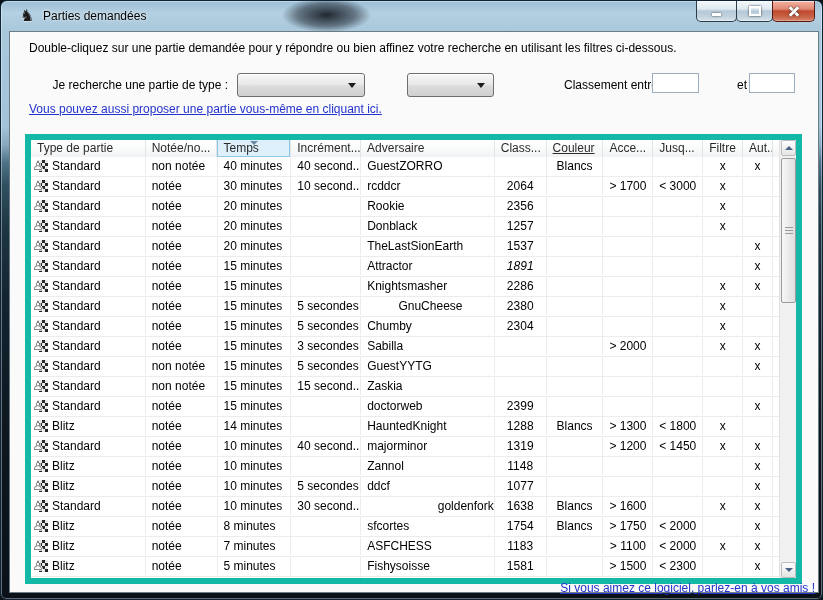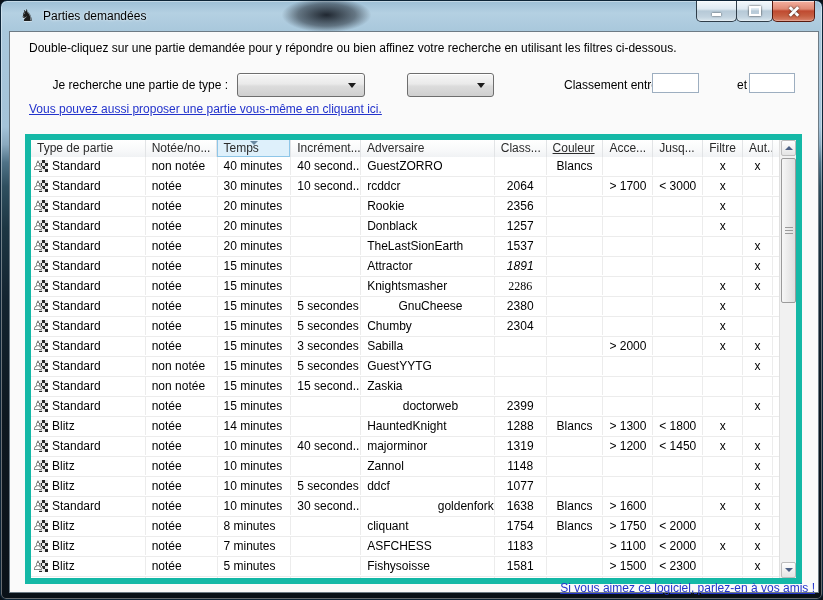--- a/index.html
+++ b/index.html
@@ -278,21 +278,21 @@
                 <span class="piece">
                   <span class="board"></span>
                   <span class="pawn">♙</span>
                 </span>
                 <span>Standard</span>
               </div>
               <div class="cell" style="width: 72px;">notée</div>
               <div class="cell" style="width: 74px;">15 minutes</div>
               <div class="cell" style="width: 70px;"></div>
               <div class="cell" style="width: 134px;">Knightsmasher</div>
-              <div class="cell center" style="width: 52px; font-family: Liberation Serif, serif;">2286</div>
+              <div class="cell center" style="width: 52px;">2286</div>
               <div class="cell center" style="width: 57px;"></div>
               <div class="cell center" style="width: 50px;"></div>
               <div class="cell center" style="width: 50px;"></div>
               <div class="cell center" style="width: 40px;">x</div>
               <div class="cell center" style="width: 30px;">x</div>
               <div class="cell cfill"></div>
             </div>
             <div class="lvrow">
               <div class="cell type" style="width: 115px;">
                 <span class="piece">
@@ -397,21 +397,21 @@
               <div class="cell type" style="width: 115px;">
                 <span class="piece">
                   <span class="board"></span>
                   <span class="pawn">♙</span>
                 </span>
                 <span>Standard</span>
               </div>
               <div class="cell" style="width: 72px;">notée</div>
               <div class="cell" style="width: 74px;">15 minutes</div>
               <div class="cell" style="width: 70px;"></div>
-              <div class="cell" style="width: 134px; text-align: center;">doctorweb</div>
+              <div class="cell" style="width: 134px;">doctorweb</div>
               <div class="cell center" style="width: 52px;">2399</div>
               <div class="cell center" style="width: 57px;"></div>
               <div class="cell center" style="width: 50px;"></div>
               <div class="cell center" style="width: 50px;"></div>
               <div class="cell center" style="width: 40px;"></div>
               <div class="cell center" style="width: 30px;">x</div>
               <div class="cell cfill"></div>
             </div>
             <div class="lvrow">
               <div class="cell type" style="width: 115px;">
@@ -517,21 +517,21 @@
               <div class="cell type" style="width: 115px;">
                 <span class="piece">
                   <span class="board"></span>
                   <span class="pawn">♙</span>
                 </span>
                 <span>Blitz</span>
               </div>
               <div class="cell" style="width: 72px;">notée</div>
               <div class="cell" style="width: 74px;">8 minutes</div>
               <div class="cell" style="width: 70px;"></div>
-              <div class="cell" style="width: 134px;">cliquant</div>
+              <div class="cell" style="width: 134px;">sfcortes</div>
               <div class="cell center" style="width: 52px;">1754</div>
               <div class="cell center" style="width: 57px;">Blancs</div>
               <div class="cell center" style="width: 50px;">&gt; 1750</div>
               <div class="cell center" style="width: 50px;">&lt; 2000</div>
               <div class="cell center" style="width: 40px;"></div>
               <div class="cell center" style="width: 30px;">x</div>
               <div class="cell cfill"></div>
             </div>
             <div class="lvrow">
               <div class="cell type" style="width: 115px;">

